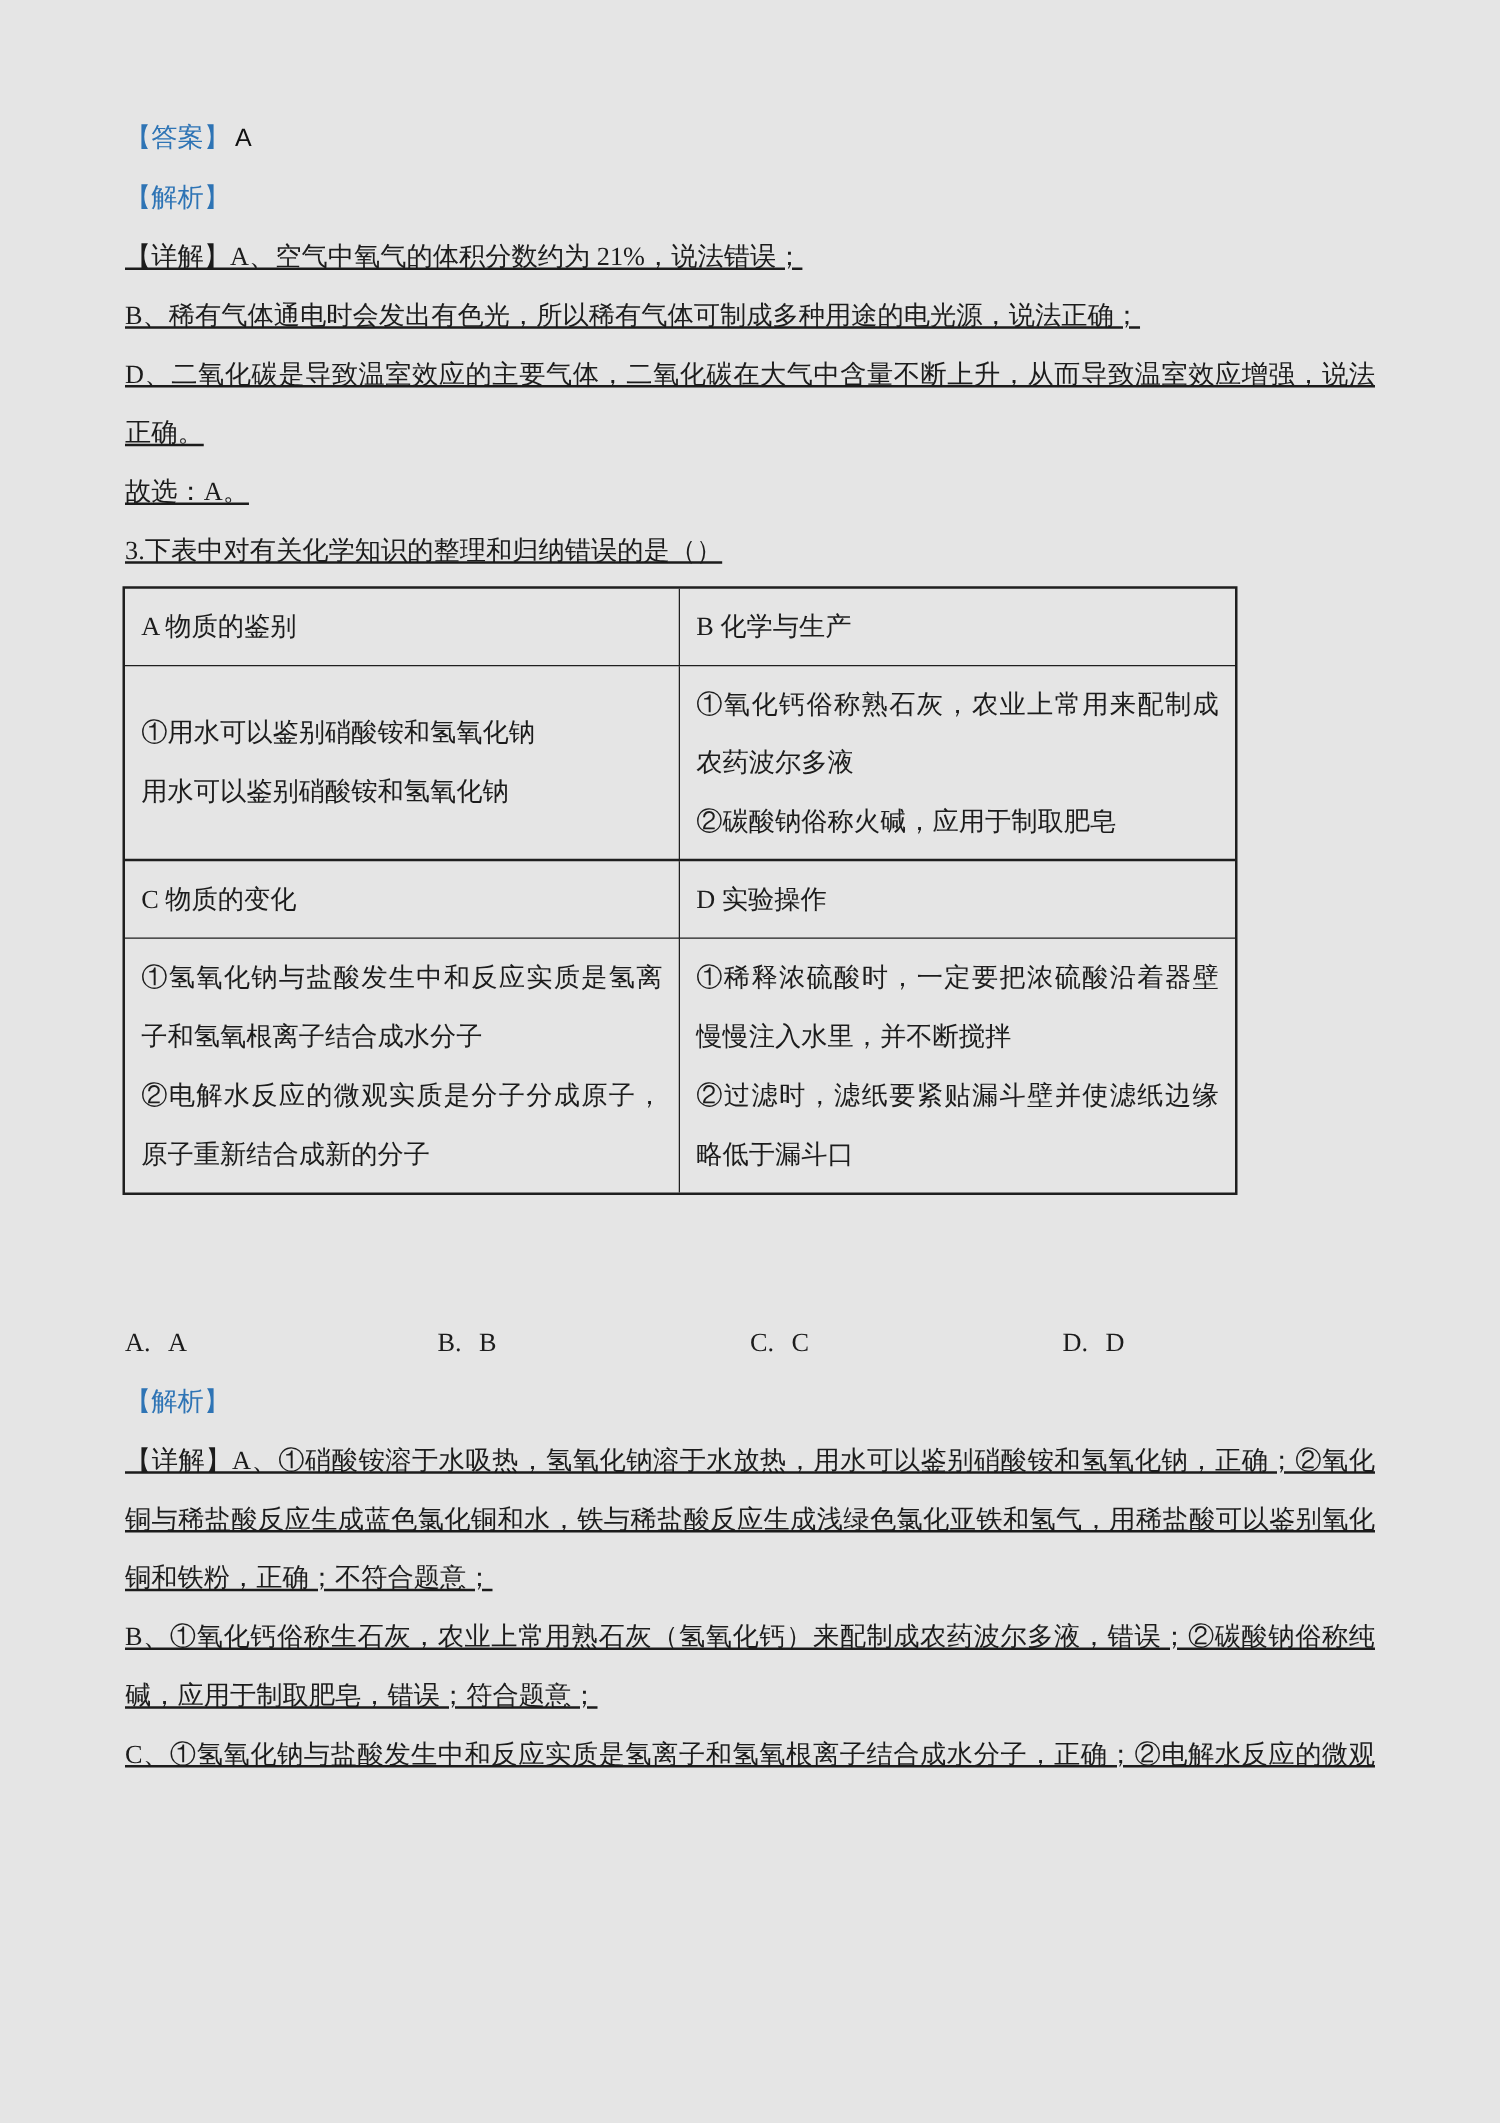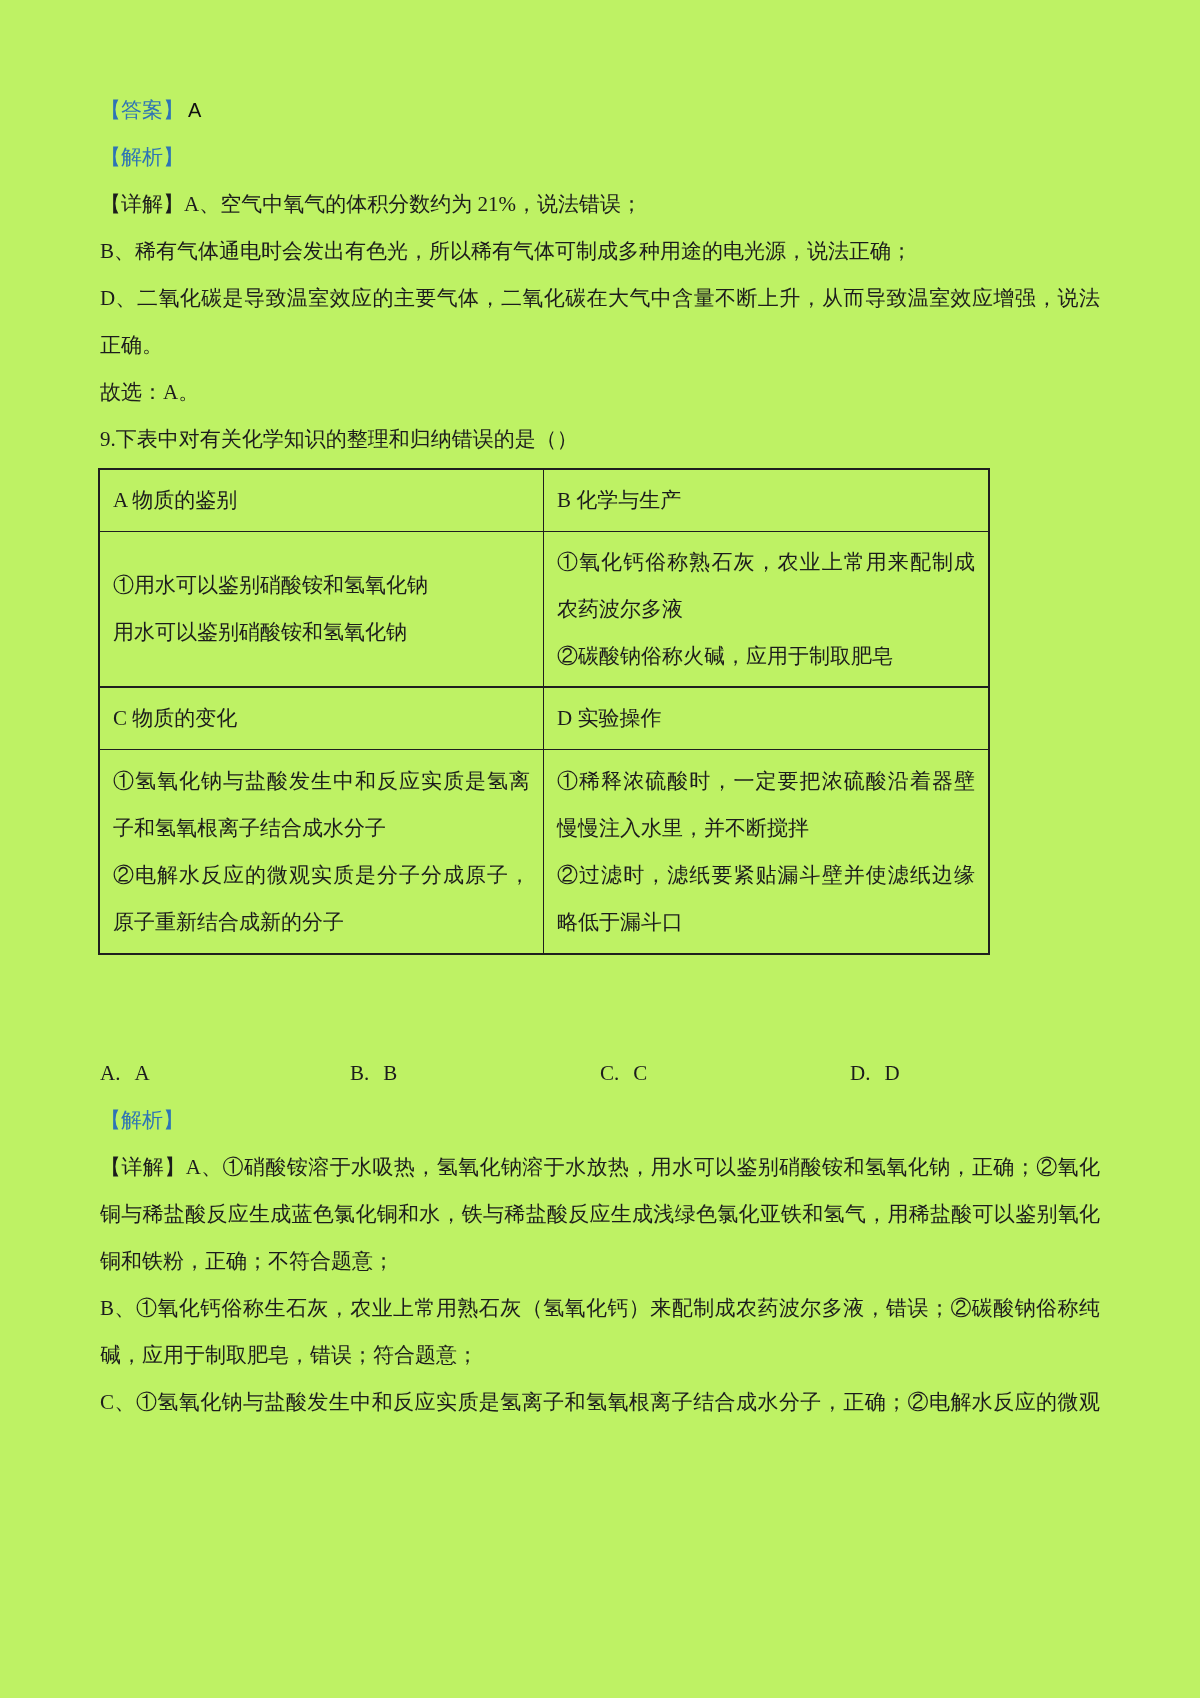--- a/index.html
+++ b/index.html
@@ -1,34 +1,34 @@
 <!DOCTYPE html>
 <html><head>
 <meta charset="utf-8">
 <style>
   html, body { margin: 0; padding: 0; background: #ffffff; }
   .page {
     position: relative;
     width: 1200px;
     height: 1698px;
-    background: #bef264;
+    background: #e5e5e5;
     font-family: "Liberation Serif", "DejaVu Serif", serif;
     font-size: 21px;
     line-height: 47px;
     color: #1c1c1c;
     overflow: hidden;
   }
   .content {
     position: absolute;
     left: 100px;
     top: 87px;
     width: 1000px;
   }
   p { margin: 0; }
-  .para { text-align: justify; }
+  .para { text-align: justify; text-decoration: underline; }
   .fill { text-align-last: justify; }
   .blue { color: #2E74B5; }
   .ans-letter {
     font-family: "Liberation Sans", "DejaVu Sans", sans-serif;
     font-size: 20px;
     margin-left: 4px;
     color: #111;
   }
   
   .qtable {
@@ -70,21 +70,21 @@
       <span class="blue">【答案】</span><span class="ans-letter">A</span>
     </p>
     <p class="line">
       <span class="blue">【解析】</span>
     </p>
     <p class="para">【详解】A、空气中氧气的体积分数约为 21%，说法错误；</p>
     <p class="para">B、稀有气体通电时会发出有色光，所以稀有气体可制成多种用途的电光源，说法正确；</p>
     <p class="para">D、二氧化碳是导致温室效应的主要气体，二氧化碳在大气中含量不断上升，从而导致温室效应增强，说法正确。</p>
     <p class="para">故选：A。</p>
 
-    <p class="para">9.下表中对有关化学知识的整理和归纳错误的是（）</p>
+    <p class="para">3.下表中对有关化学知识的整理和归纳错误的是（）</p>
 
     <div class="qtable">
       <div class="cell">A 物质的鉴别</div>
       <div class="cell col2">B 化学与生产</div>
 
       <div class="cell thick">
         <div class="item">①用水可以鉴别硝酸铵和氢氧化钠</div>
         <div class="item">用水可以鉴别硝酸铵和氢氧化钠</div>
       </div>
       <div class="cell col2 thick">

